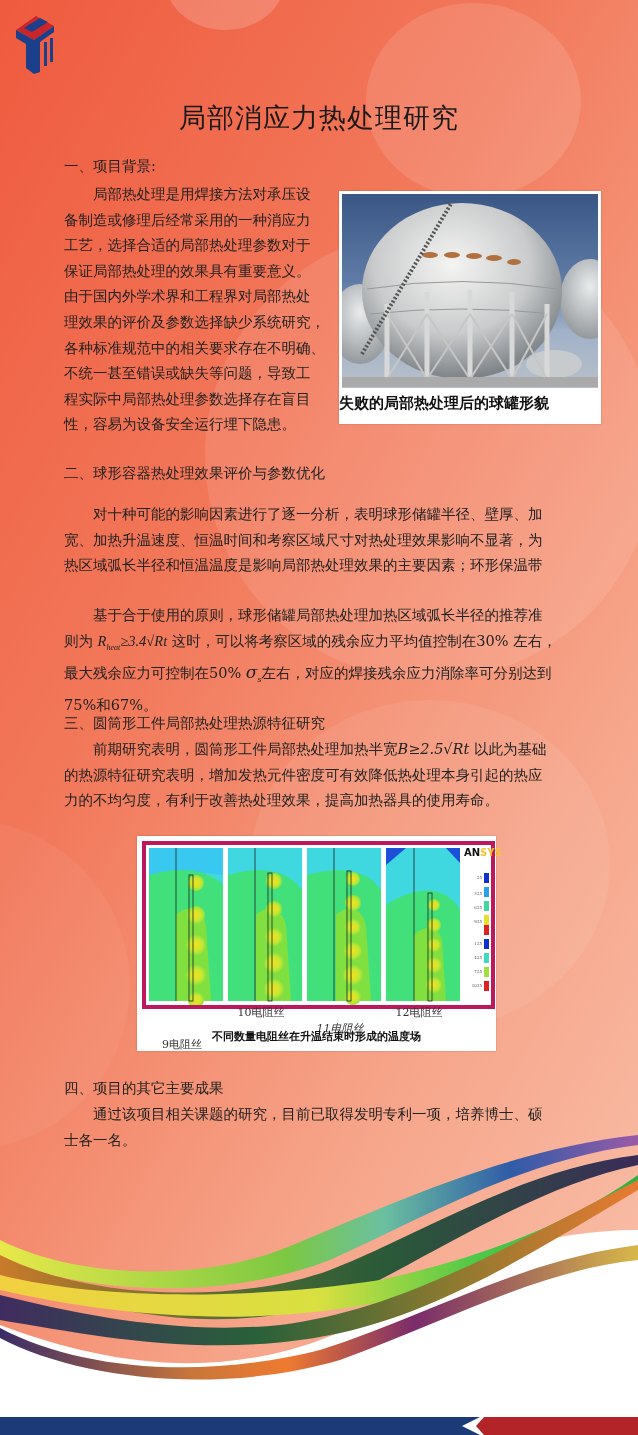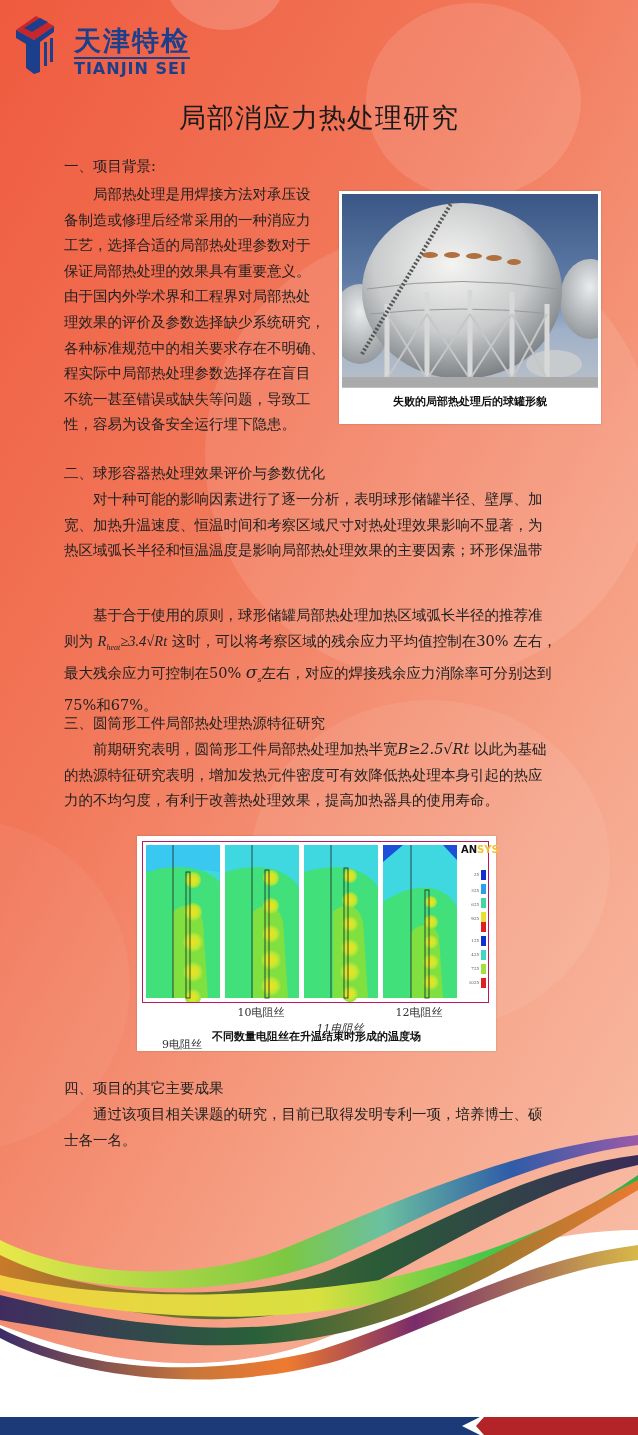--- a/index.html
+++ b/index.html
@@ -32,24 +32,24 @@
   .title { position: absolute; left: 0; width: 638px; top: 100px; text-align: center; font-size: 27px; color: #1a1a1a; letter-spacing: 1px; font-family: "DejaVu Sans", sans-serif; }
 
   .text { font-size: 14.5px; color: #222; line-height: 25.6px; }
   .heading { position: absolute; font-size: 14.5px; color: #222; line-height: 20px; }
   .para { position: absolute; }
   .indent { text-indent: 2em; }
 
   .photo { position: absolute; left: 339px; top: 191px; width: 262px; height: 233px; background: #fff; box-shadow: 0 0 2px rgba(0,0,0,0.2); }
   .photo-img { position: absolute; left: 3px; top: 3px; width: 256px; height: 194px; overflow: hidden;
     background: linear-gradient(180deg, #3a5685 0%, #5f7ba6 45%, #9fb0c8 70%, #b9c1c9 100%); }
-  .photo-caption { position: absolute; left: 0; top: 203px; width: 262px; text-align: center; font-family: "DejaVu Sans", sans-serif; font-size: 11px; color: #111; font-weight: bold; }
+  .photo-caption { position: absolute; left: 0; top: 203px; width: 262px; text-align: left; font-family: "DejaVu Sans", sans-serif; font-size: 15px; color: #111; font-weight: bold; }
 
   .sim { position: absolute; left: 137px; top: 836px; width: 359px; height: 215px; background: #fff; box-shadow: 0 0 2px rgba(0,0,0,0.2); }
-  .sim-panels { position: absolute; left: 5px; top: 5px; width: 345px; height: 160px; border: 1px solid #be185d; background:#fff; }
+  .sim-panels { position: absolute; left: 5px; top: 5px; width: 345px; height: 160px; border: 4px solid #be185d; background:#fff; }
   .sim-labels { position: absolute; top: 166px; left: 0; width: 359px; height: 18px; }
   .sim-label { position: absolute; font-size: 11px; color: #333; width: 74px; text-align: center; }
   .sim-caption { position: absolute; top: 193px; left: 0; width: 359px; text-align: center; font-family: "DejaVu Sans", sans-serif; font-size: 11px; font-weight: bold; color: #111; }
   .ansys { position: absolute; left: 318px; top: 2px; font-family: "DejaVu Sans", sans-serif; font-weight: bold; font-size: 10px; }
   .ansys .an { color: #111; } .ansys .sys { color: #f4c430; }
   .legend-col { position: absolute; left: 318px; top: 20px; width: 30px; height: 140px; }
   .legend-sw { position: absolute; left: 20px; width: 5px; height: 10px; }
   .legend-num { position: absolute; left: 0; width: 18px; text-align: right; font-size: 4px; color: #555; }
 </style>
 </head>
@@ -115,39 +115,35 @@
 
 <div class="logo">
   <svg class="logo-mark" viewBox="0 0 52 62">
     <polygon points="2,18 22,4 40,14 20,28" fill="#c8262a"></polygon>
     <polygon points="2,18 20,28 20,62 12,56 12,32 2,26" fill="#1c3f8c"></polygon>
     <polygon points="20,28 40,14 40,20 26,30 26,60 20,62" fill="#1c3f8c"></polygon>
     <polygon points="10,16 26,6 34,10 18,20" fill="#1c3f8c"></polygon>
     <rect x="30" y="30" width="3" height="24" fill="#1c3f8c"></rect>
     <rect x="36" y="26" width="3" height="24" fill="#1c3f8c"></rect>
   </svg>
-  <div class="logo-text">
-    <div class="logo-cn">天津特检</div>
-    <div class="logo-en">TIANJIN SEI</div>
-  </div>
 </div>
 
 <div class="title">局部消应力热处理研究</div>
 
 <div class="heading" style="left:64px; top:156px;">一、项目背景:</div>
 <div class="para text" style="left:64px; top:182px; width:282px;">
   <div class="indent">局部热处理是用焊接方法对承压设</div>
   <div>备制造或修理后经常采用的一种消应力</div>
   <div>工艺，选择合适的局部热处理参数对于</div>
   <div>保证局部热处理的效果具有重要意义。</div>
   <div>由于国内外学术界和工程界对局部热处</div>
   <div>理效果的评价及参数选择缺少系统研究，</div>
   <div>各种标准规范中的相关要求存在不明确、</div>
+  <div>不统一甚至错误或缺失等问题，导致工</div>
   <div>程实际中局部热处理参数选择存在盲目</div>
-  <div>不统一甚至错误或缺失等问题，导致工</div>
   <div>性，容易为设备安全运行埋下隐患。</div>
 </div>
 
 <div class="photo">
   <div class="photo-img">
     <svg width="256" height="194" viewBox="0 0 256 194">
       <defs>
         <radialGradient id="sph" cx="0.45" cy="0.35" r="0.65">
             <stop offset="0" stop-color="#f4f4f2"></stop>
             <stop offset="0.6" stop-color="#c9cbcc"></stop>
@@ -191,21 +187,21 @@
           <line x1="205" y1="120" x2="170" y2="185"></line>
       </g>
       <path d="M20,160 L110,8" stroke="#555" stroke-width="4" stroke-dasharray="2 2"></path>
       <line x1="0" y1="188" x2="256" y2="188" stroke="#aaa" stroke-width="10"></line>
     </svg>
   </div>
   <div class="photo-caption">失败的局部热处理后的球罐形貌</div>
 </div>
 
 <div class="heading" style="left:64px; top:463px;">二、球形容器热处理效果评价与参数优化</div>
-<div class="para text" style="left:64px; top:487px; width:520px;">
+<div class="para text" style="left:64px; top:502px; width:520px;">
   <div class="indent">对十种可能的影响因素进行了逐一分析，表明球形储罐半径、壁厚、加</div>
   <div>宽、加热升温速度、恒温时间和考察区域尺寸对热处理效果影响不显著，为</div>
   <div>热区域弧长半径和恒温温度是影响局部热处理效果的主要因素；环形保温带</div>
 </div>
 <div class="para text" style="left:64px; top:603px; width:530px;">
   <div class="indent">基于合于使用的原则，球形储罐局部热处理加热区域弧长半径的推荐准</div>
   <div>
     <span>则为</span>
     <span style="font-style:italic;font-family:Liberation Serif, serif;"><span>R</span><sub style="font-size:8px;">heat</sub><span>≥3.4√Rt</span></span><span> 这时，可以将考察区域的残余应力平均值控制在30%  左右，</span>
   </div>

